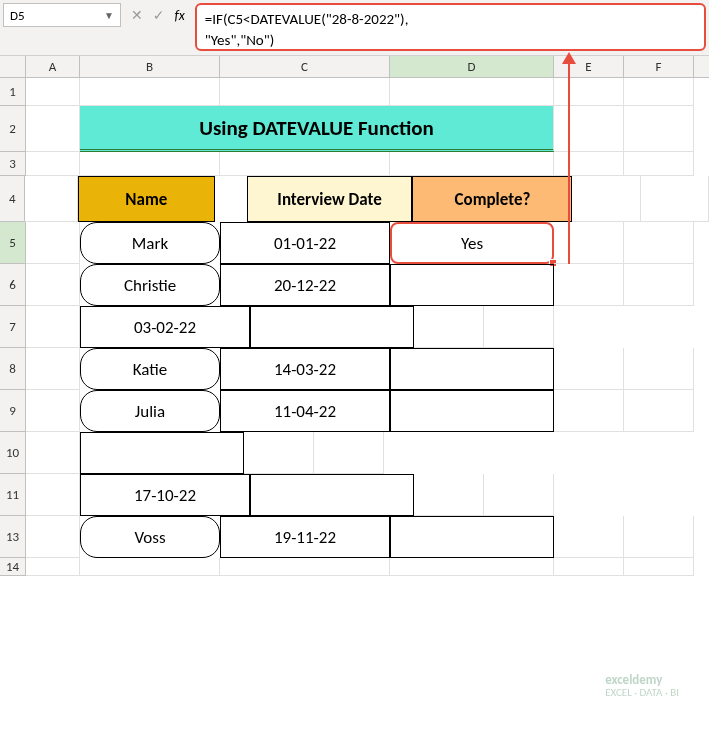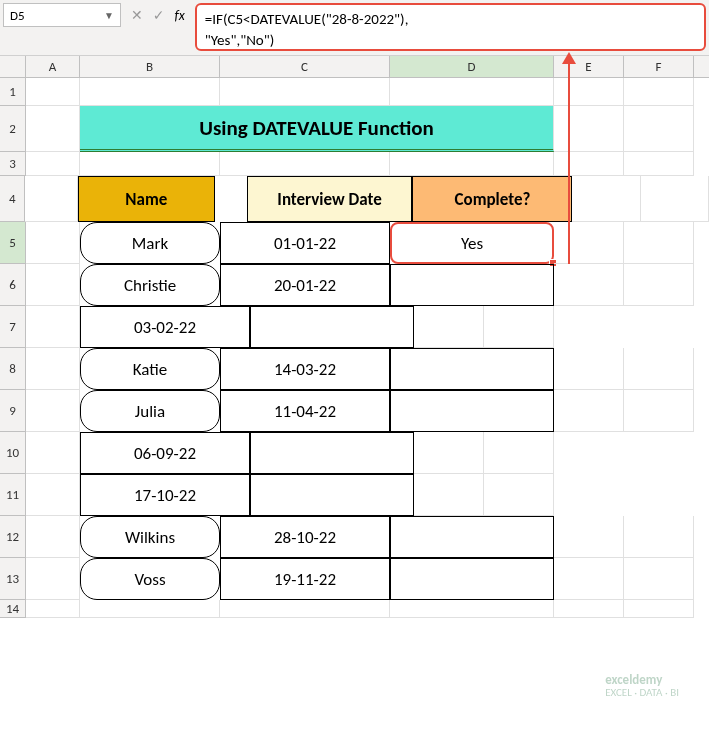--- a/index.html
+++ b/index.html
@@ -132,21 +132,21 @@
         <div class="fill-handle"></div>
       </div>
       <div class="cell col-E"></div>
       <div class="cell col-F"></div>
     </div>
 
     <div class="row rd">
       <div class="row-h">6</div>
       <div class="cell col-A"></div>
       <div class="cell col-B tb tb-left">Christie</div>
-      <div class="cell col-C tb">20-01-22</div>
+      <div class="cell col-C tb">20-12-22</div>
       <div class="cell col-D tb tb-right"></div>
       <div class="cell col-E"></div>
       <div class="cell col-F"></div>
     </div>
 
     <div class="row rd">
       <div class="row-h">7</div>
       <div class="cell col-A"></div>
       <div class="cell col-C tb">03-02-22</div>
       <div class="cell col-D tb tb-right"></div>
@@ -170,44 +170,34 @@
       <div class="cell col-B tb tb-left">Julia</div>
       <div class="cell col-C tb">11-04-22</div>
       <div class="cell col-D tb tb-right"></div>
       <div class="cell col-E"></div>
       <div class="cell col-F"></div>
     </div>
 
     <div class="row rd">
       <div class="row-h">10</div>
       <div class="cell col-A"></div>
-      <div class="cell col-C tb">06-09-22</div>
       <div class="cell col-D tb tb-right"></div>
       <div class="cell col-E"></div>
       <div class="cell col-F"></div>
     </div>
 
     <div class="row rd">
       <div class="row-h">11</div>
       <div class="cell col-A"></div>
       <div class="cell col-C tb">17-10-22</div>
       <div class="cell col-D tb tb-right"></div>
       <div class="cell col-E"></div>
       <div class="cell col-F"></div>
     </div>
 
-    <div class="row rd">
-      <div class="row-h">12</div>
-      <div class="cell col-A"></div>
-      <div class="cell col-B tb tb-left">Wilkins</div>
-      <div class="cell col-C tb">28-10-22</div>
-      <div class="cell col-D tb tb-right"></div>
-      <div class="cell col-E"></div>
-      <div class="cell col-F"></div>
-    </div>
 
     <div class="row rd">
       <div class="row-h">13</div>
       <div class="cell col-A"></div>
       <div class="cell col-B tb tb-left tb-bottom">Voss</div>
       <div class="cell col-C tb tb-bottom">19-11-22</div>
       <div class="cell col-D tb tb-right tb-bottom"></div>
       <div class="cell col-E"></div>
       <div class="cell col-F"></div>
     </div>

